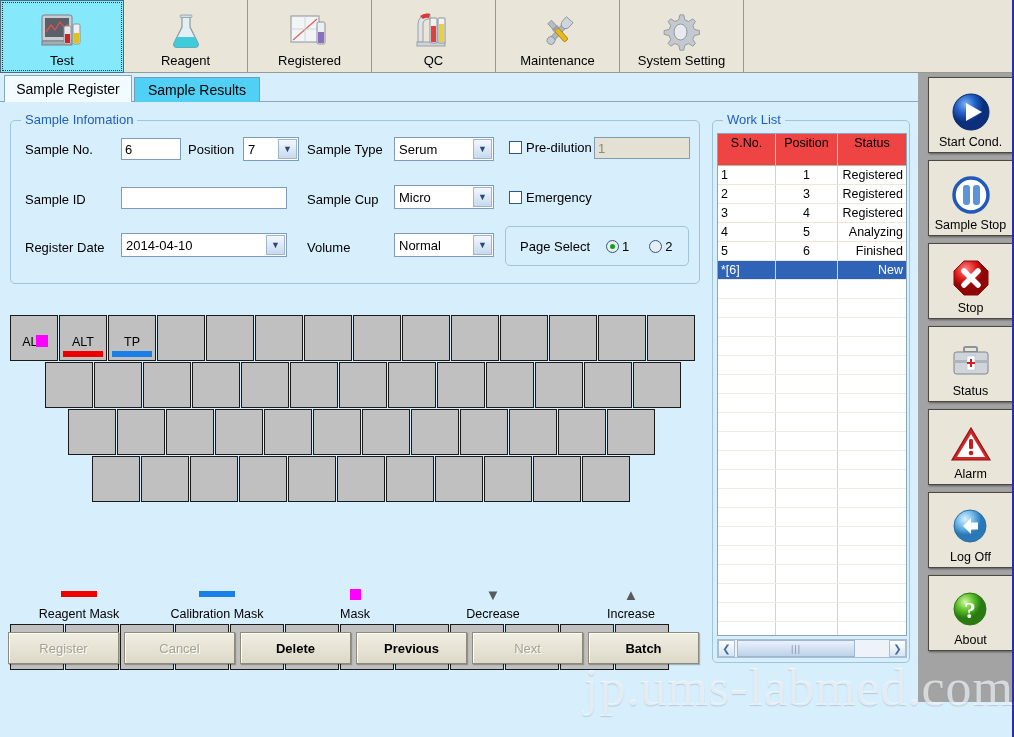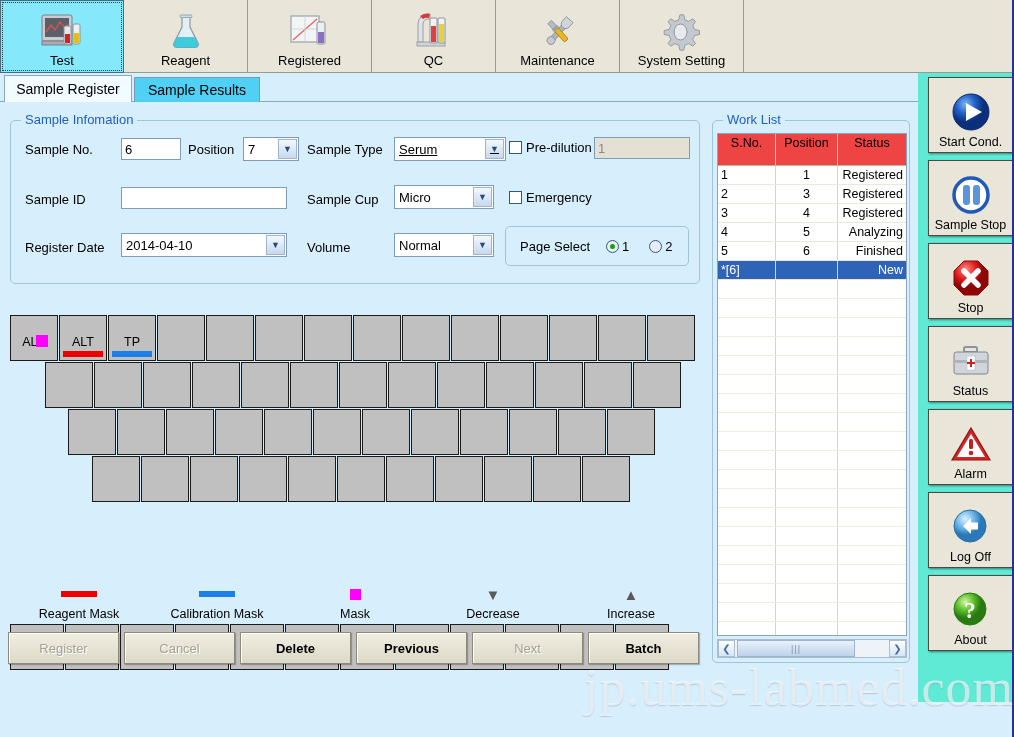--- a/index.html
+++ b/index.html
@@ -285,21 +285,21 @@
     display: flex; align-items: center; justify-content: center;
     cursor: pointer;
     font-weight: bold;
   }
   .act-btn.disabled { color: #a5a294; text-shadow: 1px 1px 0 #fff; font-weight: normal; cursor: default; }
 
   
   #sidebar {
     position: absolute; left: 918px; top: 73px;
     width: 96px; height: 629px;
-    background: #5eead4;
+    background: #a3a3a3;
     padding-top: 4px;
     padding-left: 9px;
   }
   .sb-btn {
     width: 86px; height: 76px;
     margin: 0 auto 7px auto;
     background: #e9e6d9;
     border: 1px solid #4a4a42;
     box-shadow: 1px 1px 2px rgba(0,0,0,.45);
     display: flex; flex-direction: column;
@@ -466,21 +466,21 @@
       <span class="gb-title">Sample Infomation</span>
 
       <span class="fld-label" style="left:14px; top:21px;">Sample No.</span>
       <input class="txtbox" style="left: 110px; top: 17px; width: 60px;" value="6">
       <span class="fld-label" style="left:177px; top:21px;">Position</span>
       <div class="combo" style="left:232px; top:16px; width:56px;">
         <span class="cval">7</span>
         <span class="carrow">▼</span>
       </div>
       <span class="fld-label" style="left:296px; top:21px;">Sample Type</span>
-      <div class="combo" style="left:383px; top:16px; width:112px;text-decoration:underline;">
+      <div class="combo" style="left:383px; top:16px; width:100px;">
         <span class="cval">Serum</span>
         <span class="carrow">▼</span>
       </div>
       <div class="chk" style="left:498px; top:19px;">
         <span class="box"></span>
         <span>Pre-dilution</span>
       </div>
       <input class="txtbox disabled" style="left: 583px; top: 16px; width: 96px;" readonly="" value="1">
 
       <span class="fld-label" style="left:14px; top:71px;">Sample ID</span>

